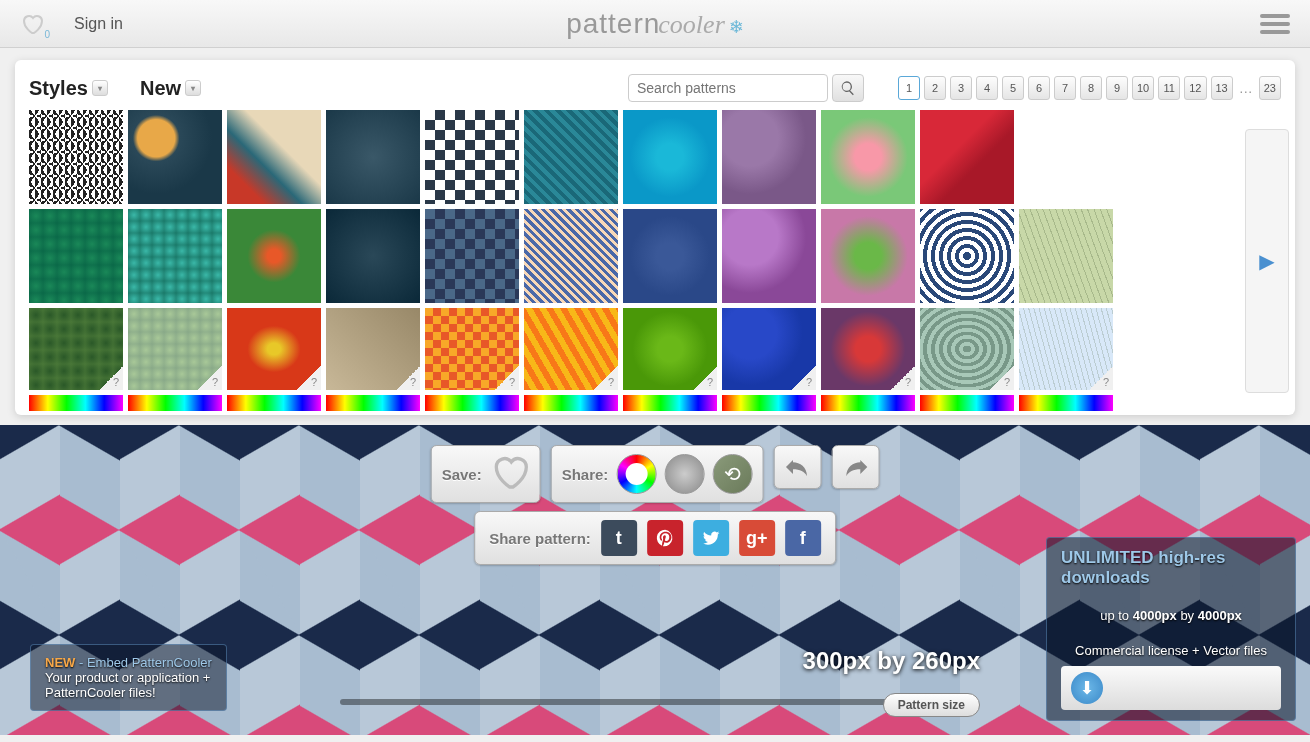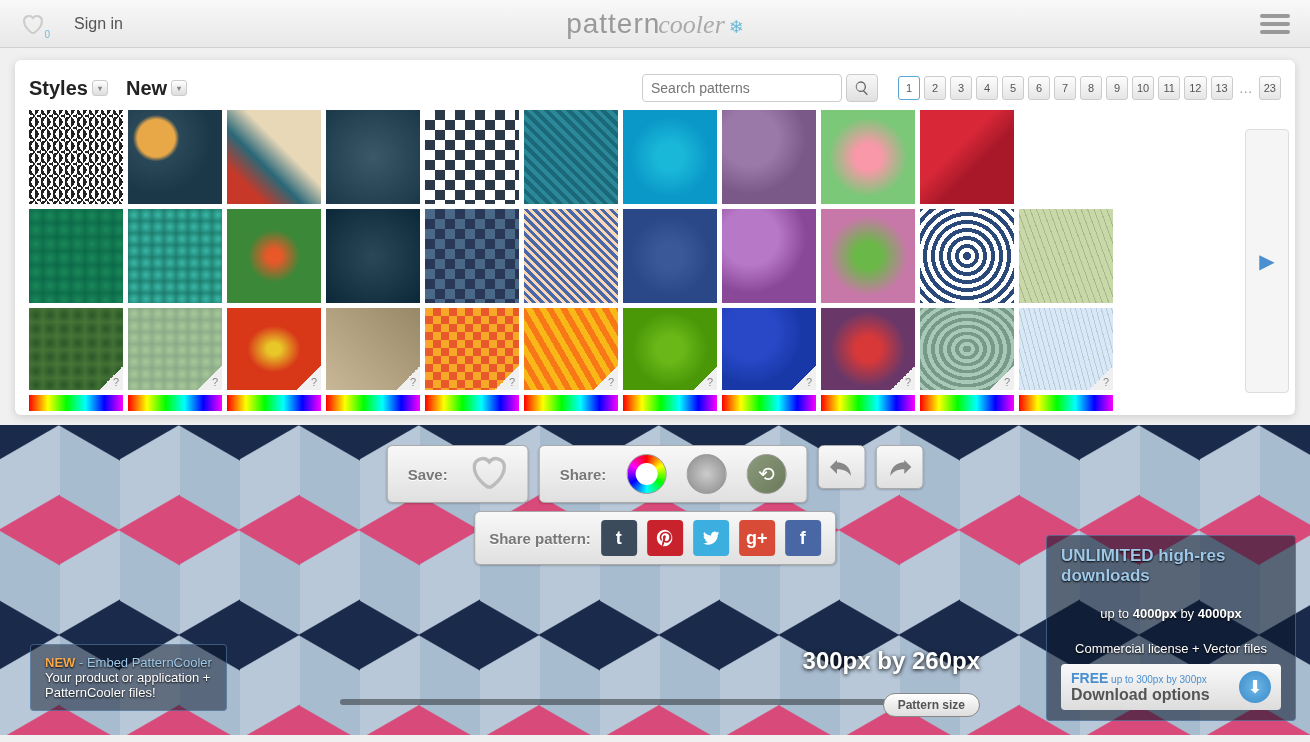--- a/index.html
+++ b/index.html
@@ -13,21 +13,21 @@
 .signin { padding:0 30px; font-size:16px; color:#555; cursor:pointer; }
 .logo { position:absolute; left:50%; transform:translateX(-50%); display:flex; align-items:baseline; }
 .logo-text1 { font-size:28px; letter-spacing:1px; color:#999; font-weight:300; }
 .logo-text2 { font-size:26px; font-style:italic; color:#aaa; font-family:cursive; margin-left:-2px; }
 .snowflake { color:#6cb8d8; font-size:18px; margin-left:4px; }
 .menu-bars { margin-left:auto; width:30px; height:24px; cursor:pointer; display:flex; flex-direction:column; justify-content:space-around; }
 .menu-bars span { height:4px; background:#999; border-radius:2px; }
 
 
 .gallery-panel { margin:12px auto 0; width:1280px; background:#fff; border-radius:6px; box-shadow:0 2px 8px rgba(0,0,0,0.15); padding:14px 14px 4px 14px; position:relative; }
-.gallery-top { display:flex; align-items:center; gap:10px; margin-bottom:8px; }
+.gallery-top { display:flex; align-items:center; gap:24px; margin-bottom:8px; }
 .dropdown-label { font-size:20px; font-weight:bold; color:#222; display:flex; align-items:center; gap:4px; cursor:pointer; padding-right:8px; }
 .dd-btn { width:16px; height:16px; border:1px solid #ccc; background:linear-gradient(#fff,#ddd); border-radius:3px; display:flex; align-items:center; justify-content:center; font-size:8px; color:#888; }
 .search-wrap { margin-left:auto; display:flex; align-items:flex-end; }
 .search-input { width:200px; height:28px; border:1px solid #ccc; border-radius:4px; padding:0 8px; font-size:14px; color:#888; }
 .search-btn { width:32px; height:28px; margin-left:4px; border:1px solid #ccc; border-radius:4px; background:linear-gradient(#f8f8f8,#e0e0e0); display:flex; align-items:center; justify-content:center; cursor:pointer; }
 .search-btn svg { width:16px; height:16px; fill:#666; }
 .pager { display:flex; gap:4px; margin-left:10px; align-items:center; }
 .page-btn { min-width:22px; height:24px; padding:0 4px; border:1px solid #ccc; border-radius:3px; background:linear-gradient(#fdfdfd,#e5e5e5); font-size:11px; color:#555; display:flex; align-items:center; justify-content:center; cursor:pointer; }
 .page-btn.active { border-color:#5aa8d8; background:#fff; }
 .page-ellipsis { font-size:14px; color:#999; padding:0 2px; }
@@ -50,21 +50,21 @@
   linear-gradient(150deg,#1a2a4a 12%,transparent 12.5%,transparent 87%,#1a2a4a 87.5%,#1a2a4a),
   linear-gradient(30deg,#d84a7a 12%,transparent 12.5%,transparent 87%,#d84a7a 87.5%,#d84a7a),
   linear-gradient(150deg,#d84a7a 12%,transparent 12.5%,transparent 87%,#d84a7a 87.5%,#d84a7a),
   linear-gradient(60deg,#a8bcd0 25%,transparent 25.5%,transparent 75%,#a8bcd0 75%,#a8bcd0),
   linear-gradient(60deg,#a8bcd0 25%,transparent 25.5%,transparent 75%,#a8bcd0 75%,#a8bcd0);
  background-size:120px 210px;
  background-position:0 0,0 0,60px 105px,60px 105px,0 0,60px 105px;
 }
 
 .toolbar { position:absolute; top:20px; left:50%; transform:translateX(-50%); display:flex; gap:10px; }
-.tool-group { background:linear-gradient(#f8f8f8,#e0e0e0); border:1px solid #aaa; border-radius:6px; padding:6px 20px; display:flex; align-items:center; gap:20px; box-shadow:0 1px 2px rgba(0,0,0,0.2); }
+.tool-group { background:linear-gradient(#f8f8f8,#e0e0e0); border:1px solid #aaa; border-radius:6px; padding:6px 10px; display:flex; align-items:center; gap:8px; box-shadow:0 1px 2px rgba(0,0,0,0.2); }
 .tool-label { font-size:15px; font-weight:bold; color:#777; text-shadow:0 1px 0 #fff; }
 .tool-circ { width:40px; height:40px; border-radius:50%; border:1px solid #999; background:#ddd; cursor:pointer; }
 .tool-heart svg { width:40px; height:40px; fill:none; stroke:#bbb; stroke-width:2; }
 .rainbow { background:conic-gradient(#f00,#ff0,#0f0,#0ff,#00f,#f0f,#f00); position:relative; }
 .rainbow::after { content:''; position:absolute; inset:8px; border-radius:50%; background:#fff; }
 .texture { background:radial-gradient(#ccc,#888); }
 .swap { background:linear-gradient(135deg,#8a9a7a,#6a7a5a); display:flex; align-items:center; justify-content:center; color:#fff; font-size:20px; }
 .undo-btn, .redo-btn { width:48px; height:44px; background:linear-gradient(#f8f8f8,#e0e0e0); border:1px solid #aaa; border-radius:6px; display:flex; align-items:center; justify-content:center; cursor:pointer; box-shadow:0 1px 2px rgba(0,0,0,0.2); }
 .undo-btn svg, .redo-btn svg { width:28px; height:20px; fill:#888; }
 
@@ -329,20 +329,16 @@
 
   <div class="size-display">300px by 260px</div>
   <div class="size-slider"></div>
   <div class="size-handle">Pattern size</div>
 
   <div class="download-box">
     <span class="dl-unlimited">UNLIMITED high-res downloads</span>
     <div class="dl-line">up to <b>4000px</b> by <b>4000px</b></div>
     <div class="dl-line">Commercial license + Vector files</div>
     <div class="dl-options">
-      <div>
-        <span class="dl-free">FREE</span><span class="dl-sub"> up to 300px by 300px</span>
-        <div class="dl-opt-label">Download options</div>
-      </div>
       <div class="dl-icon">⬇</div>
     </div>
   </div>
 </div>
 
 </body></html>

